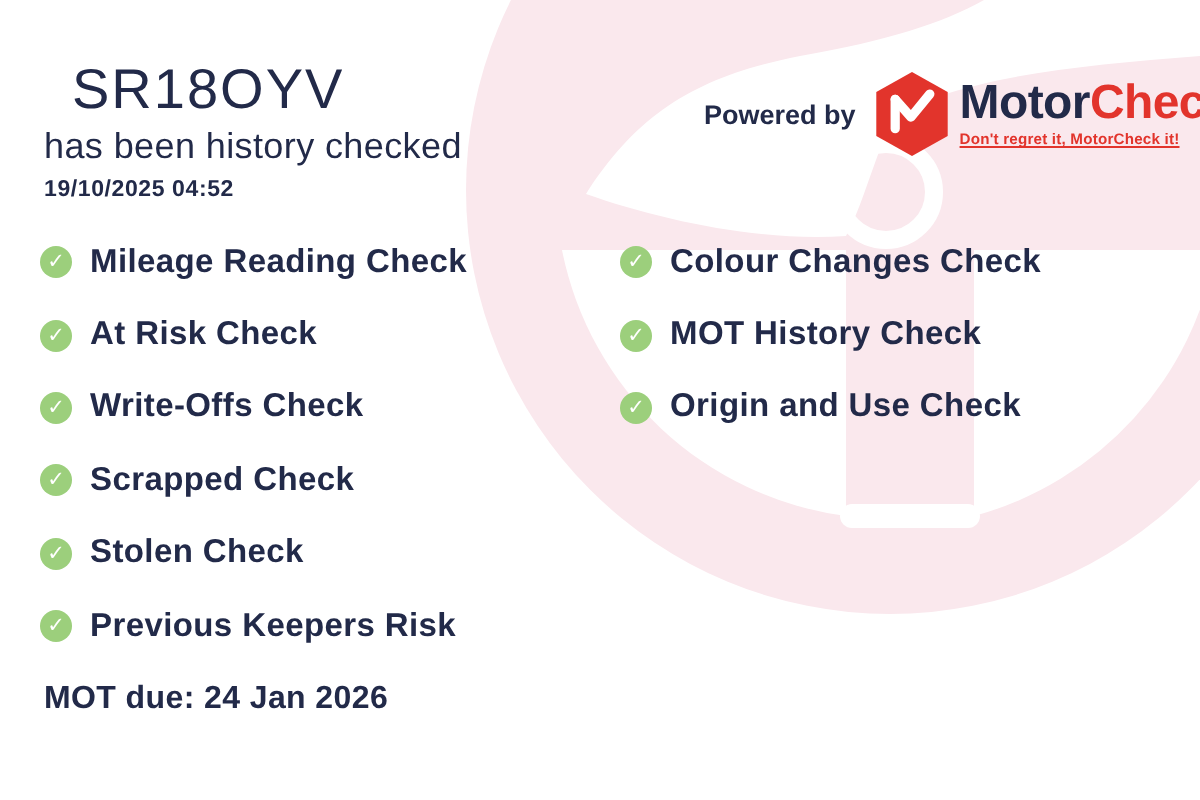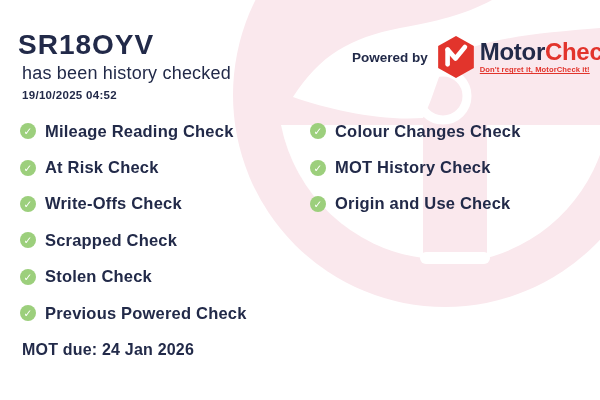--- a/index.html
+++ b/index.html
@@ -6,21 +6,21 @@
   body{
     width:600px;height:400px;overflow:hidden;
     font-family:"Liberation Sans","DejaVu Sans",sans-serif;
     background:#ffffff;
   }
   .card{position:relative;width:600px;height:400px;background:#fff;overflow:hidden;}
   .watermark{position:absolute;left:0;top:0;z-index:0;pointer-events:none;}
   .layer{position:absolute;z-index:1;}
 
   
-  .reg{left:18px;top:29px;font-size:28px;font-weight:700;letter-spacing:1px;color:#222a49;}
+  .reg{left:36px;top:29px;font-size:28px;font-weight:400;letter-spacing:1px;color:#222a49;}
   .subtitle{left:22px;top:63px;font-size:18px;font-weight:400;letter-spacing:.2px;color:#222a49;}
   .timestamp{left:22px;top:89px;font-size:11.5px;font-weight:700;letter-spacing:.3px;color:#222a49;}
 
   
   .brand{left:352px;top:36px;display:flex;align-items:center;}
   .powered{font-size:13.5px;font-weight:700;color:#222a49;margin-right:10px;white-space:nowrap;text-align:right;}
   .hex{width:36px;height:42px;flex:0 0 auto;}
   .brand-text{margin-left:6px;line-height:1;}
   .brand-name{font-size:24px;font-weight:700;letter-spacing:-.3px;white-space:nowrap;text-align:right;}
   .brand-name .navy{color:#222a49;}
@@ -103,21 +103,21 @@
       <li>
         <span class="check-icon">✓</span>
         <span class="check-label">Scrapped Check</span>
       </li>
       <li>
         <span class="check-icon">✓</span>
         <span class="check-label">Stolen Check</span>
       </li>
       <li>
         <span class="check-icon">✓</span>
-        <span class="check-label">Previous Powered Check</span>
+        <span class="check-label">Previous Keepers Risk</span>
       </li>
     </ul>
   <ul class="checks right">
       <li>
         <span class="check-icon">✓</span>
         <span class="check-label">Colour Changes Check</span>
       </li>
       <li>
         <span class="check-icon">✓</span>
         <span class="check-label">MOT History Check</span>

